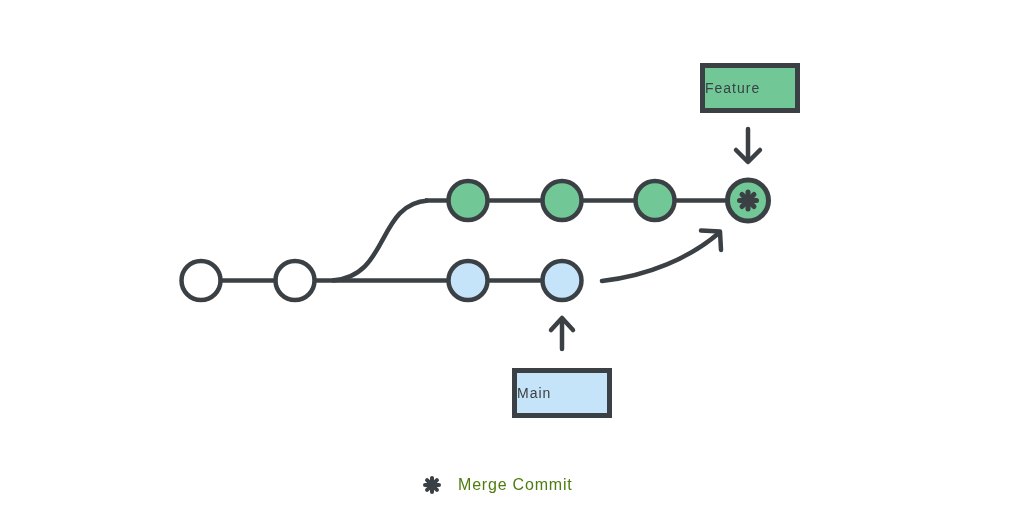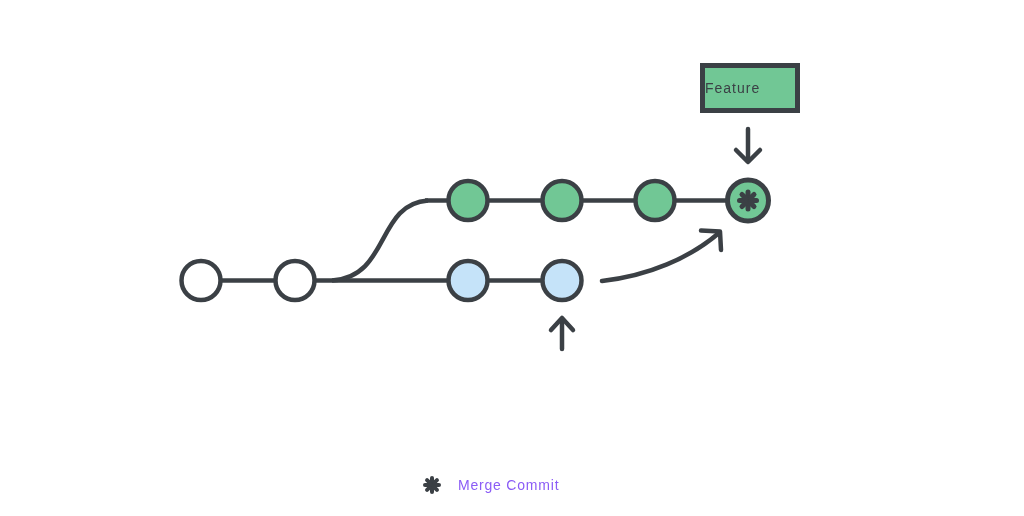--- a/index.html
+++ b/index.html
@@ -80,23 +80,23 @@
   
   .legend {
     position: absolute;
     left: 421px;
     top: 474px;
     display: flex;
     align-items: center;
     gap: 15px;
   }
   .legend-label {
-    font-size: 14px;
+    font-size: 16px;
     letter-spacing: 0.8px;
-    color: #8b5cf6;
+    color: #4d7c0f;
   }
 </style>
 </head>
 <body>
 
 <div class="canvas">
 
   <svg class="diagram-svg" width="1024" height="516" viewBox="0 0 1024 516">
 
     <line x1="201" y1="280.5" x2="562" y2="280.5" class="stroke"></line>
@@ -136,20 +136,23 @@
       <line x1="0" y1="-3" x2="0" y2="-8.5" class="petal" transform="rotate(225)"></line>
       <line x1="0" y1="-3" x2="0" y2="-8.5" class="petal" transform="rotate(270)"></line>
       <line x1="0" y1="-3" x2="0" y2="-8.5" class="petal" transform="rotate(315)"></line>
     </g>
   </svg>
 
   <div class="branch-box feature-box">
     <span>Feature</span>
   </div>
 
+  <div class="branch-box main-box">
+    <span>Main</span>
+  </div>
 
   <div class="legend">
     <svg width="22" height="22" viewBox="-11 -11 22 22">
       <circle cx="0" cy="0" r="2.4" fill="#3b4045"></circle>
       <line x1="0" y1="-2.6" x2="0" y2="-7" class="petal-sm" transform="rotate(0)"></line>
       <line x1="0" y1="-2.6" x2="0" y2="-7" class="petal-sm" transform="rotate(45)"></line>
       <line x1="0" y1="-2.6" x2="0" y2="-7" class="petal-sm" transform="rotate(90)"></line>
       <line x1="0" y1="-2.6" x2="0" y2="-7" class="petal-sm" transform="rotate(135)"></line>
       <line x1="0" y1="-2.6" x2="0" y2="-7" class="petal-sm" transform="rotate(180)"></line>
       <line x1="0" y1="-2.6" x2="0" y2="-7" class="petal-sm" transform="rotate(225)"></line>

